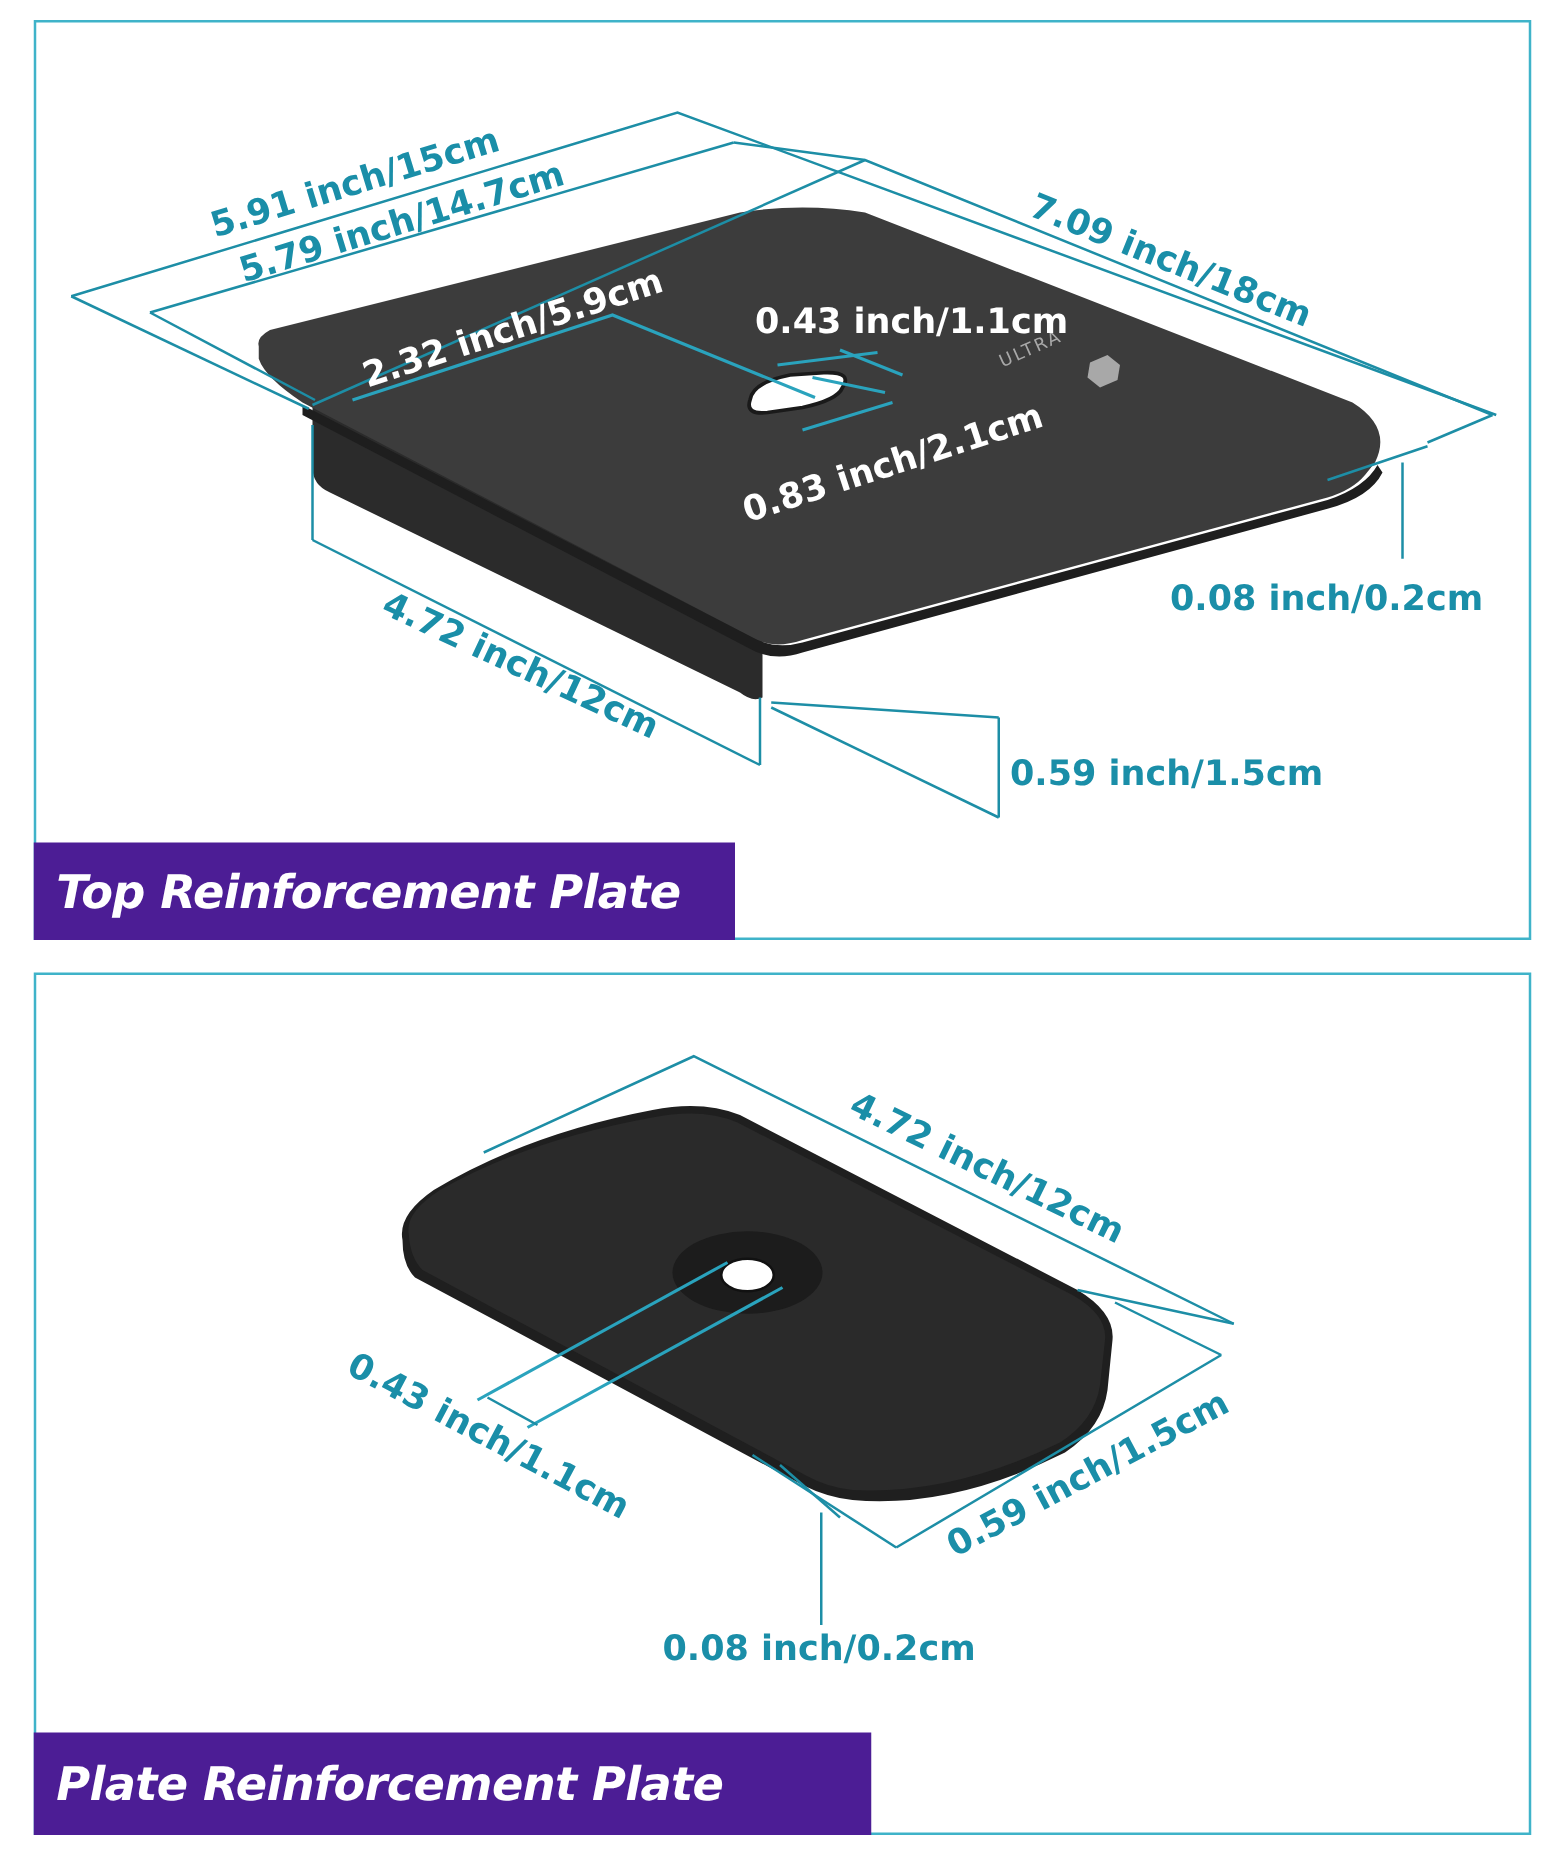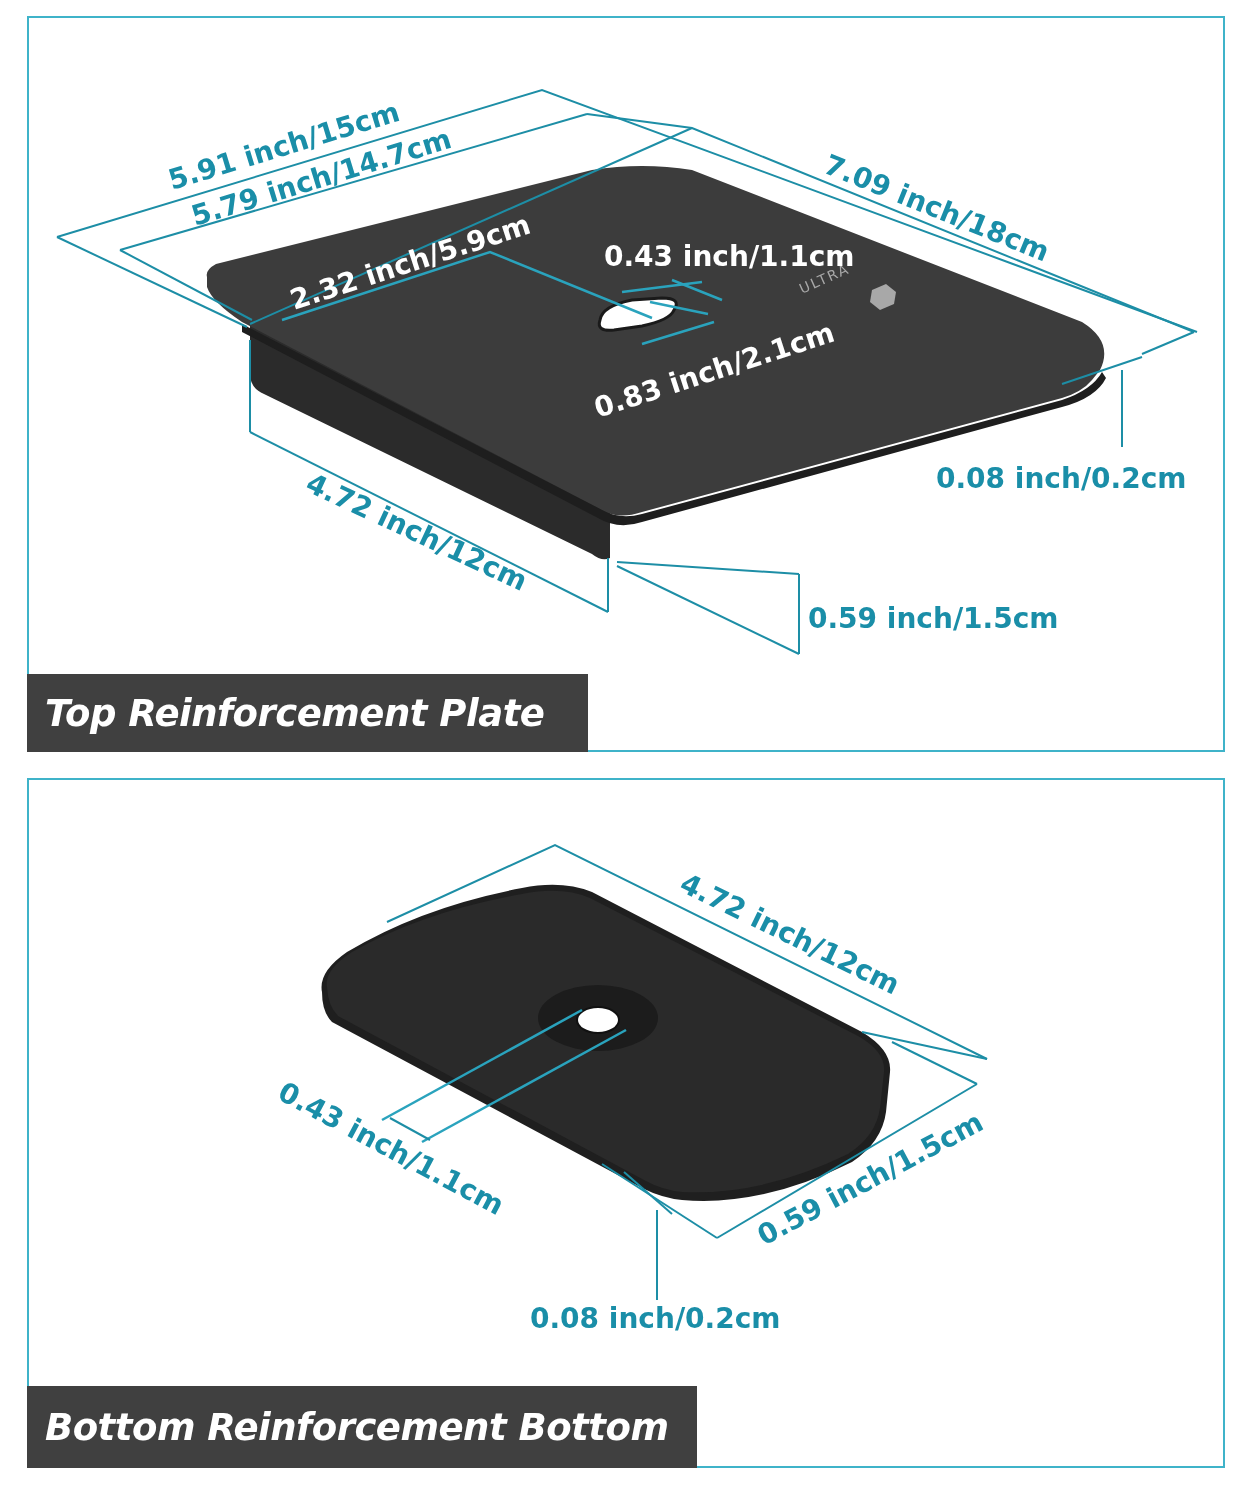--- a/index.html
+++ b/index.html
@@ -1,20 +1,20 @@
 <!DOCTYPE html>
 <html><head>
 <meta charset="utf-8">
 <style>
   html,body{margin:0;padding:0;background:#ffffff;}
   body{width:1250px;height:1500px;position:relative;overflow:hidden;font-family:"DejaVu Sans","Liberation Sans",sans-serif;}
   .panel{position:absolute;border:2px solid #3fb3c9;box-sizing:border-box;background:#fff;}
   #panel-top{left:27px;top:16px;width:1198px;height:736px;}
   #panel-bottom{left:27px;top:778px;width:1198px;height:690px;}
-  .banner{position:absolute;left:-2px;background:#404040;color:#fff;font-family:"DejaVu Sans","Liberation Sans",sans-serif;font-weight:bold;font-style:italic;font-size:37px;letter-spacing:-0.5px;display:flex;align-items:center;padding-left:18px;box-sizing:border-box;}
+  .banner{position:absolute;left:-2px;background:#4c1d95;color:#fff;font-family:"DejaVu Sans","Liberation Sans",sans-serif;font-weight:bold;font-style:italic;font-size:37px;letter-spacing:-0.5px;display:flex;align-items:center;padding-left:18px;box-sizing:border-box;}
   #banner-top{top:656px;width:561px;height:78px;}
   #banner-bottom{top:606px;width:670px;height:82px;}
   svg.drawing{position:absolute;left:0;top:0;}
   .dim{font-family:"DejaVu Sans","Liberation Sans",sans-serif;font-weight:bold;font-size:28px;fill:#1a8ea8;}
   .dim-w{font-family:"DejaVu Sans","Liberation Sans",sans-serif;font-weight:bold;font-size:28px;fill:#ffffff;}
   .logo{font-family:"DejaVu Sans","Liberation Sans",sans-serif;font-size:14px;fill:#a8a8a8;letter-spacing:2px;}
   .ln{stroke:#1d8ea6;stroke-width:2;fill:none;}
   .ln-b{stroke:#2aa3bd;stroke-width:2.5;fill:none;}
 </style>
 </head>
@@ -97,14 +97,14 @@
     <line class="ln" x1="388" y1="1116" x2="428" y2="1138"></line>
 
     <line class="ln" x1="655" y1="1208" x2="655" y2="1298"></line>
     <line class="ln" x1="622" y1="1170" x2="670" y2="1212"></line>
 
     <text class="dim" x="676" y="888" transform="rotate(26 676 888)">4.72 inch/12cm</text>
     <text class="dim" x="762" y="1244" transform="rotate(-28 762 1244)">0.59 inch/1.5cm</text>
     <text class="dim" x="274" y="1096" transform="rotate(28 274 1096)">0.43 inch/1.1cm</text>
     <text class="dim" x="528" y="1326">0.08 inch/0.2cm</text>
   </svg>
-  <div class="banner" id="banner-bottom">Bottom Reinforcement Bottom</div>
+  <div class="banner" id="banner-bottom">Plate Reinforcement Plate</div>
 </div>
 
 </body></html>

